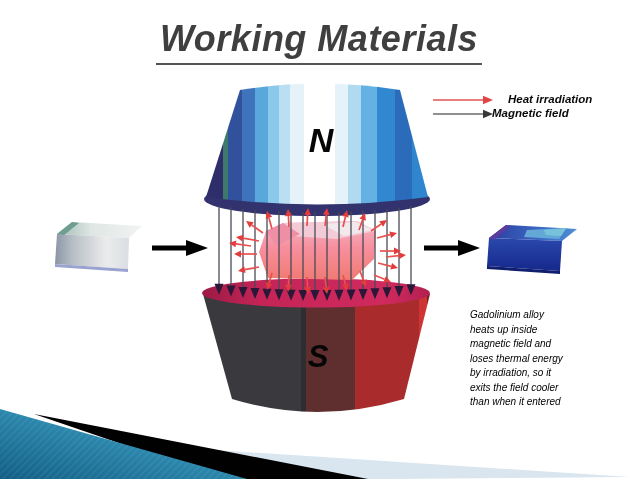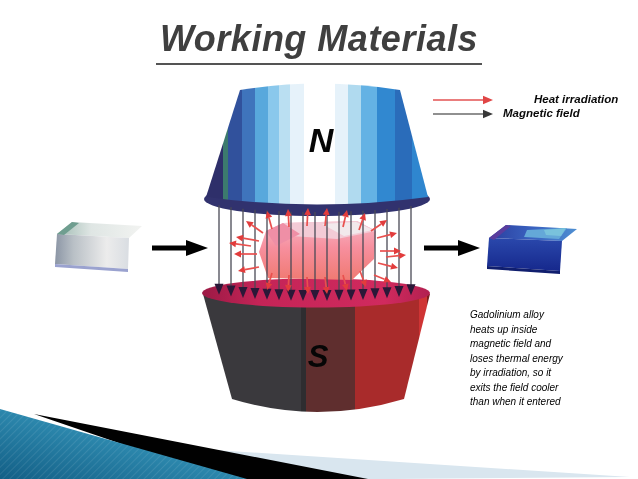--- a/index.html
+++ b/index.html
@@ -10,22 +10,22 @@
   }
   .title-wrap{position:absolute;left:0;right:0;top:18px;text-align:center;}
   .title{
     display:inline-block;font-size:36px;font-weight:bold;color:#3f3f3f;
     letter-spacing:0.5px;padding:0 4px 3px 4px;border-bottom:2px solid #545454;
   }
   .pole-label{position:absolute;font-weight:bold;color:#060606;text-align:center;}
   .pole-n{left:305px;top:121px;width:32px;font-size:34px;}
   .pole-s{left:302px;top:339px;width:32px;font-size:31px;}
   .legend-label{position:absolute;font-size:11.5px;font-weight:bold;color:#0a0a0a;white-space:nowrap;}
-  .legend-label-1{left:522px;top:93px;padding-left:12px;}
-  .legend-label-2{left:503px;top:107px;}
+  .legend-label-1{left:496px;top:93px;padding-left:12px;}
+  .legend-label-2{left:492px;top:107px;}
   .caption{
     position:absolute;left:470px;top:308px;width:152px;
     font-size:10px;line-height:14.5px;color:#000;white-space:pre-line;
   }
   svg.canvas{position:absolute;left:0;top:0;}
 </style>
 </head>
 <body>
 
 <div class="slide">

